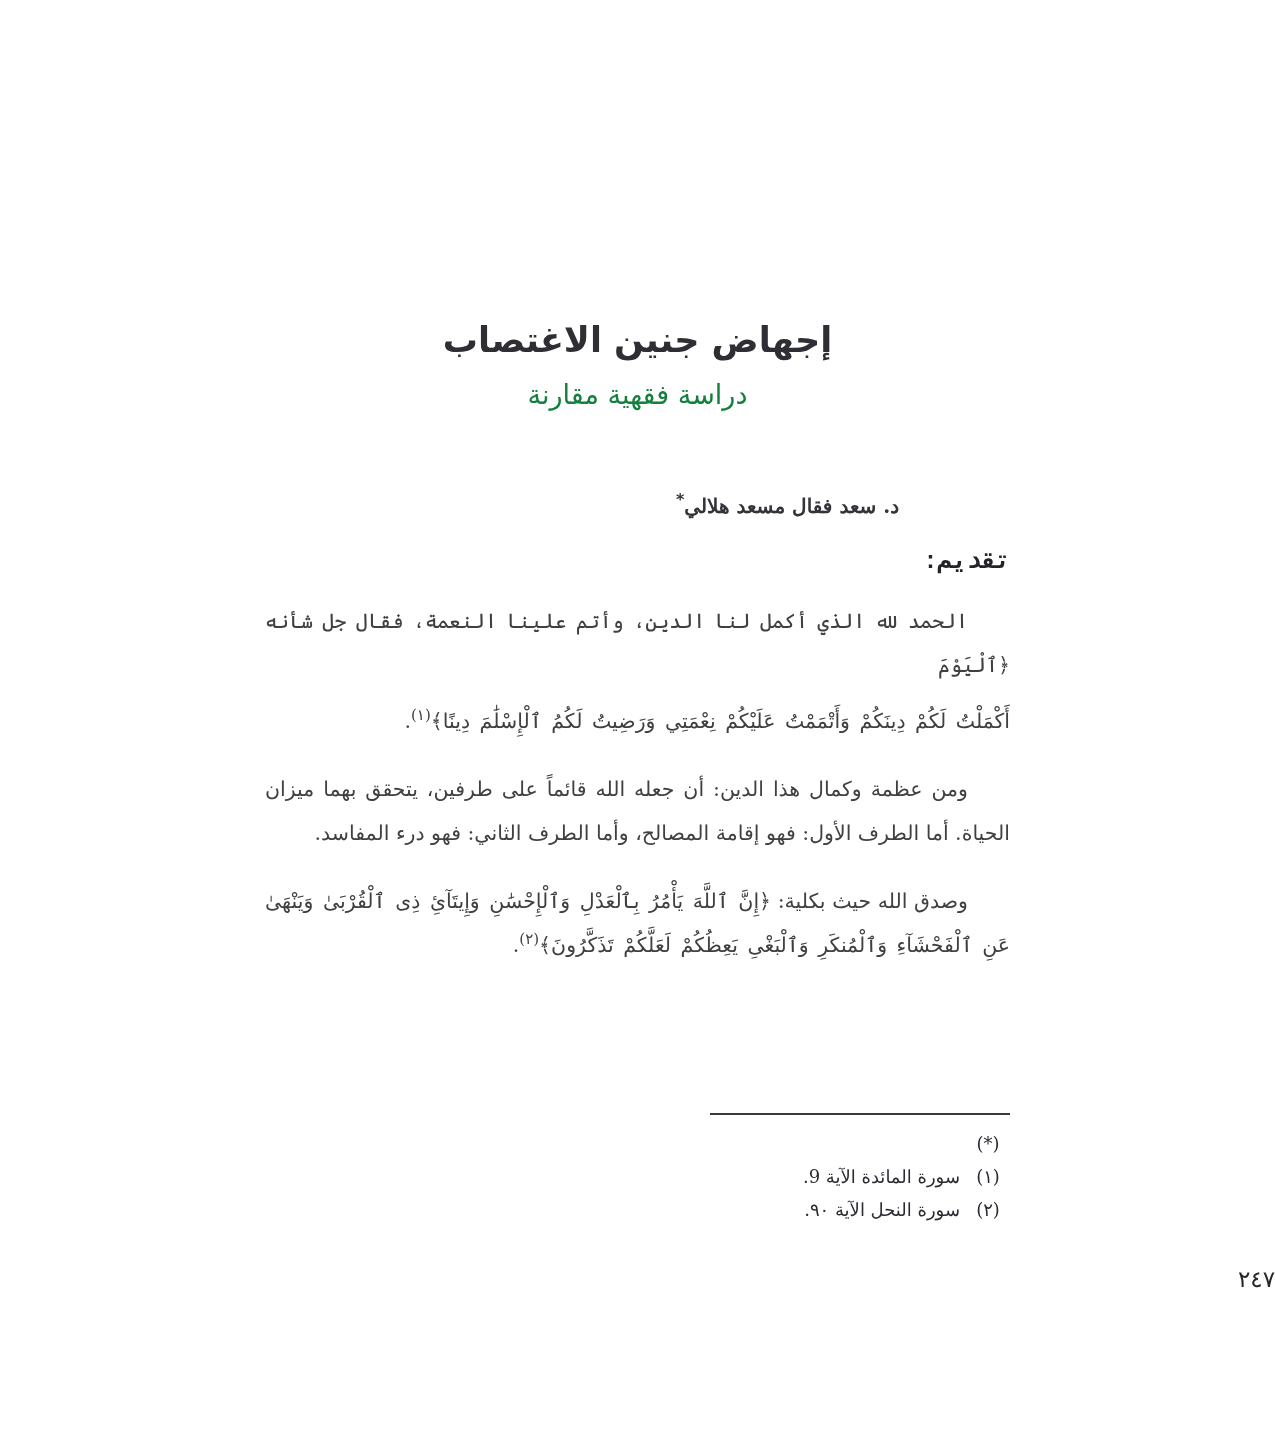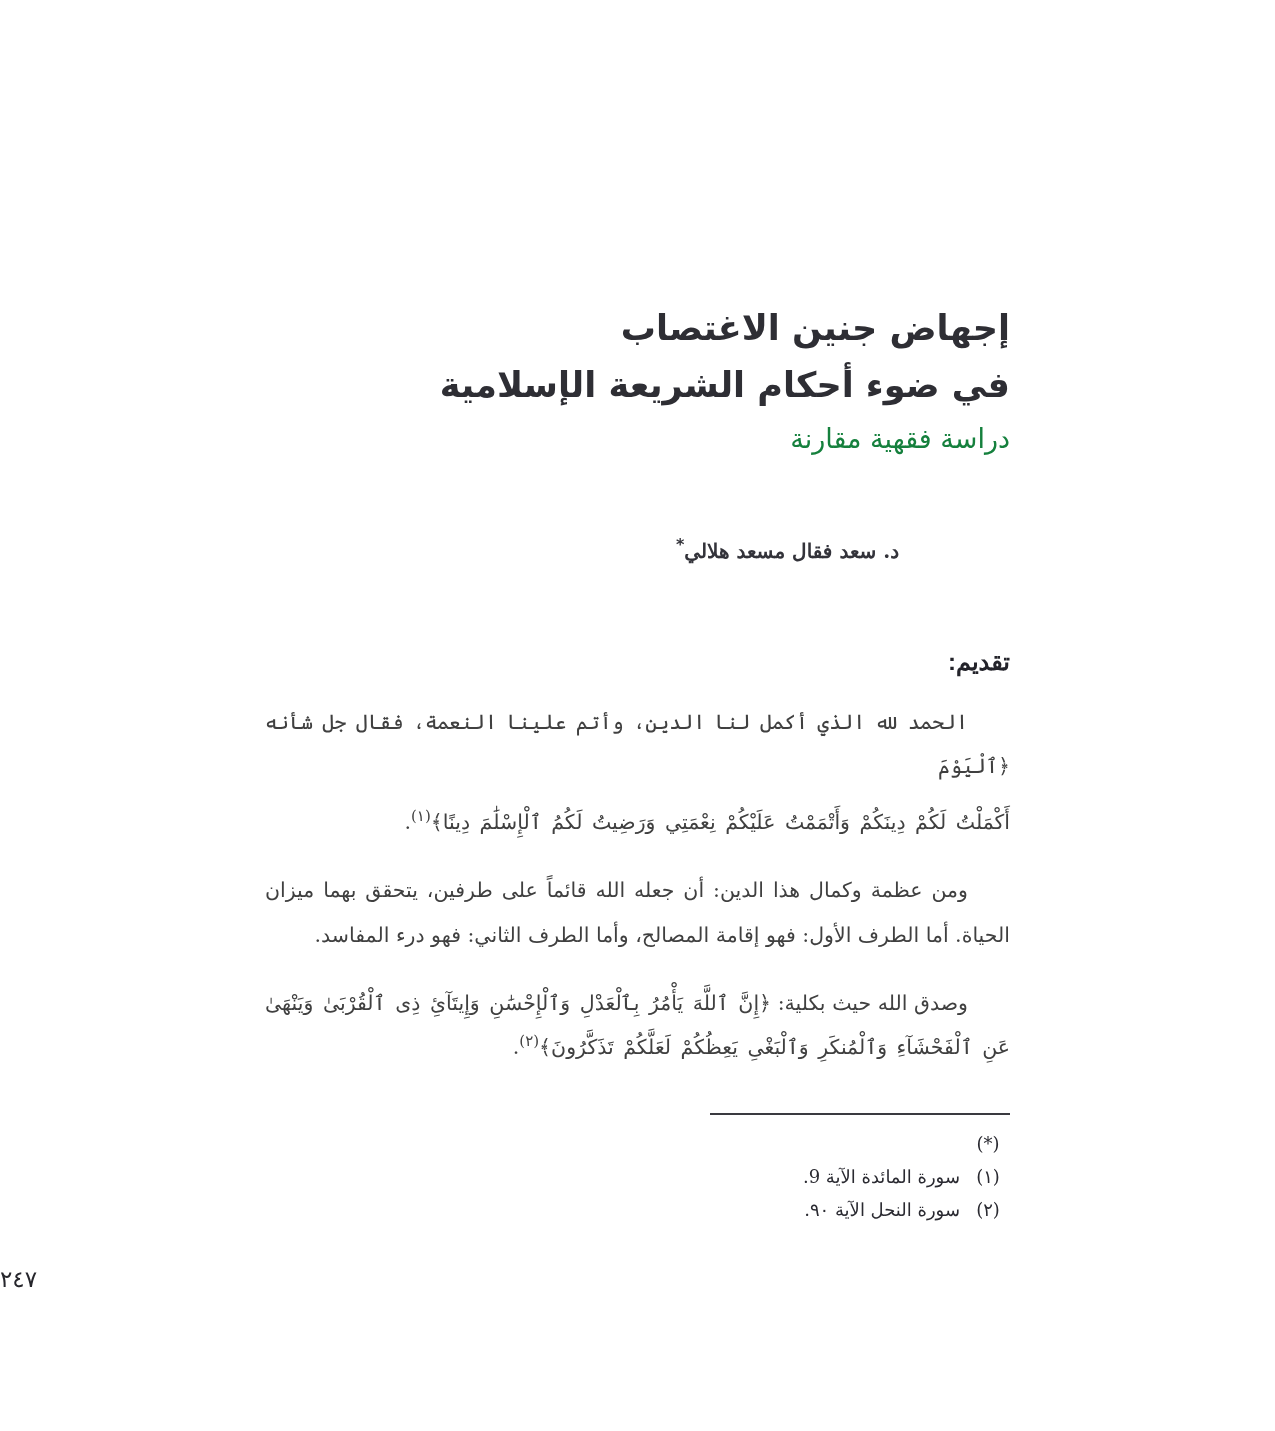--- a/index.html
+++ b/index.html
@@ -23,21 +23,23 @@
   
   .content {
     position: absolute;
     right: 265px;   
     left: 265px;    
     top: 300px;
   }
 
   
   .title-block {
+    text-align: center;
     margin-bottom: 0;
+    margin-top: 12px;
   }
 
   .title-line {
     font-family: "DejaVu Sans", "Liberation Sans", sans-serif;
     font-weight: bold;
     font-size: 35px;
     line-height: 1.62;
     letter-spacing: 0.5px;
     color: #2e2e34;
     direction: rtl;
@@ -76,24 +78,24 @@
 
   .author-star {
     font-family: "DejaVu Sans", sans-serif;
     font-size: 16px;
     vertical-align: super;
     color: #33333a;
   }
 
   
   .section-heading {
-    margin-top: 86px;
+    margin-top: 28px;
     text-align: right;
     direction: rtl;
-    font-family: Liberation Sans, sans-serif;
+    font-family: Liberation Mono, monospace;
     font-weight: bold;
     font-size: 24px;
     color: #23232a;
   }
 
   
   .para {
     direction: rtl;
     text-align: justify;
     text-align-last: right;
@@ -164,37 +166,36 @@
     padding-right: 6px;
     white-space: nowrap;
   }
 
   
   .page-number {
     position: absolute;
     top: 1266px;
     left: 0;
     right: 0;
-    text-align: left;
+    text-align: right;
     font-family: "DejaVu Serif", "Liberation Serif", serif;
     font-size: 23px;
     letter-spacing: 2px;
     color: #26262c;
   }
 </style>
 </head>
 <body>
 
 <div class="page">
 
   <div class="content">
 
     <div class="title-block">
       <div class="title-line l1">إجهاض جنين الاغتصاب</div>
-      <div class="title-line l2">في ضوء أحكام الشريعة الإسلامية</div>
       <div class="subtitle-line">دراسة فقهية مقارنة</div>
     </div>
 
     <div class="author-row">
       <span class="author-name"><span>د. سعد فقال مسعد هلالي</span><span class="author-star">*</span></span>
     </div>
 
     <div class="section-heading">تقديم:</div>
 
     <div class="para"><span>الحمد لله الذي أكمل لنا الدين، وأتم علينا النعمة، فقال جل شأنه ﴿ٱلْيَوْمَ</span></div>

